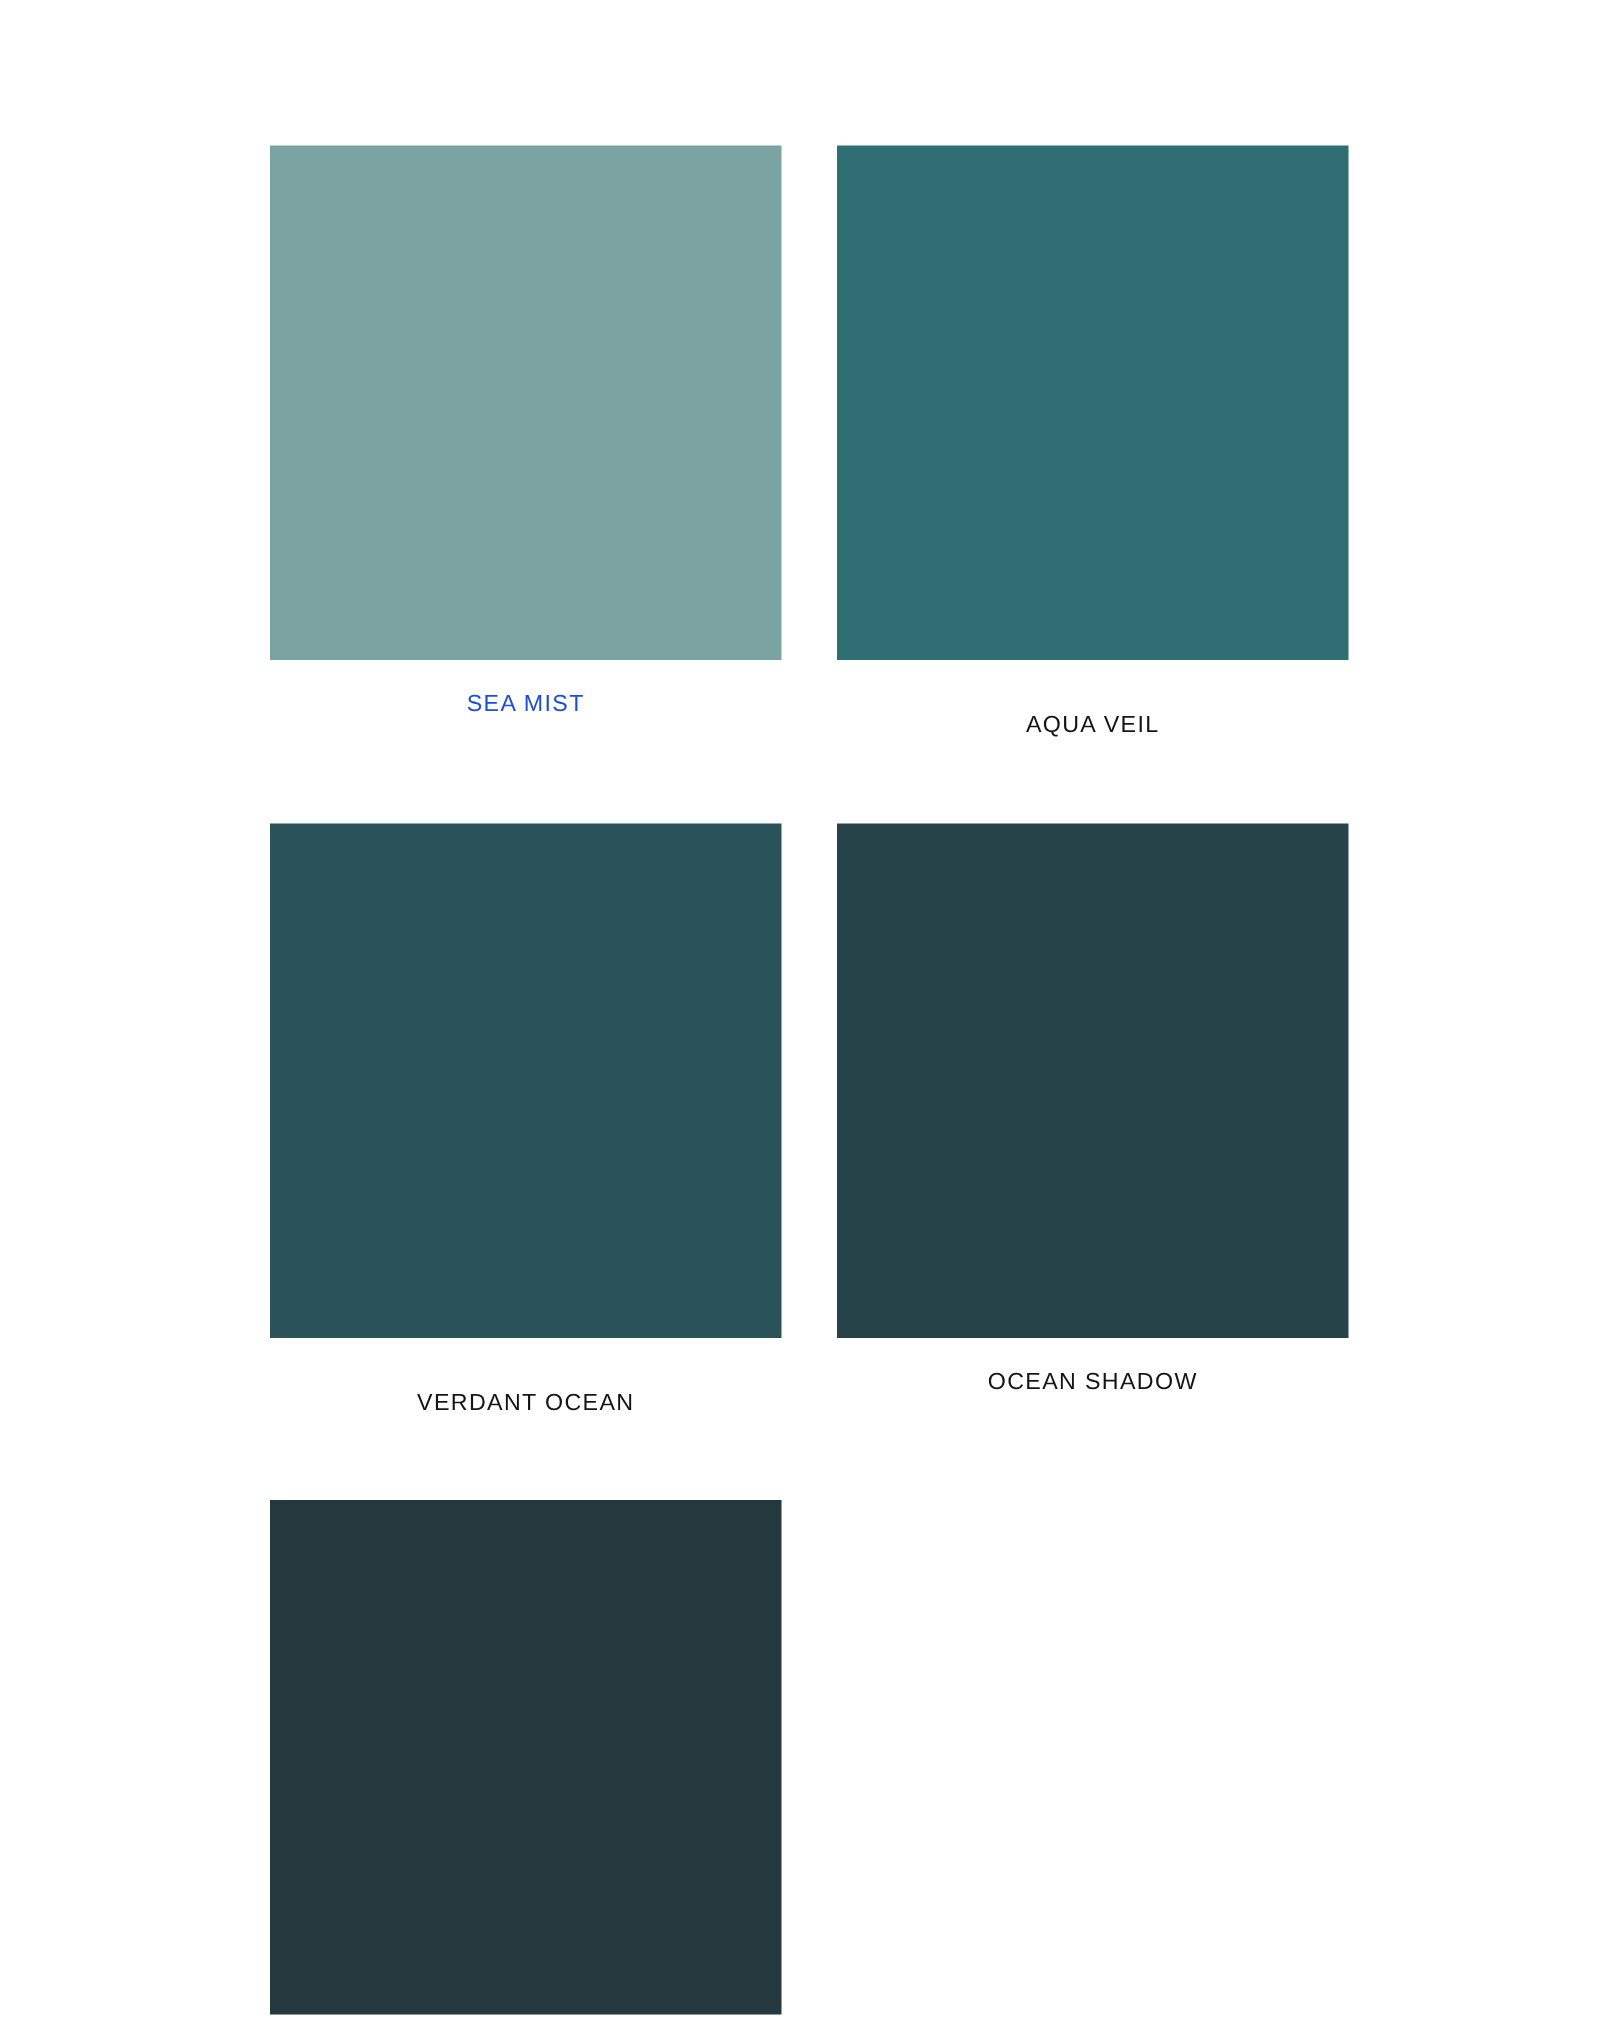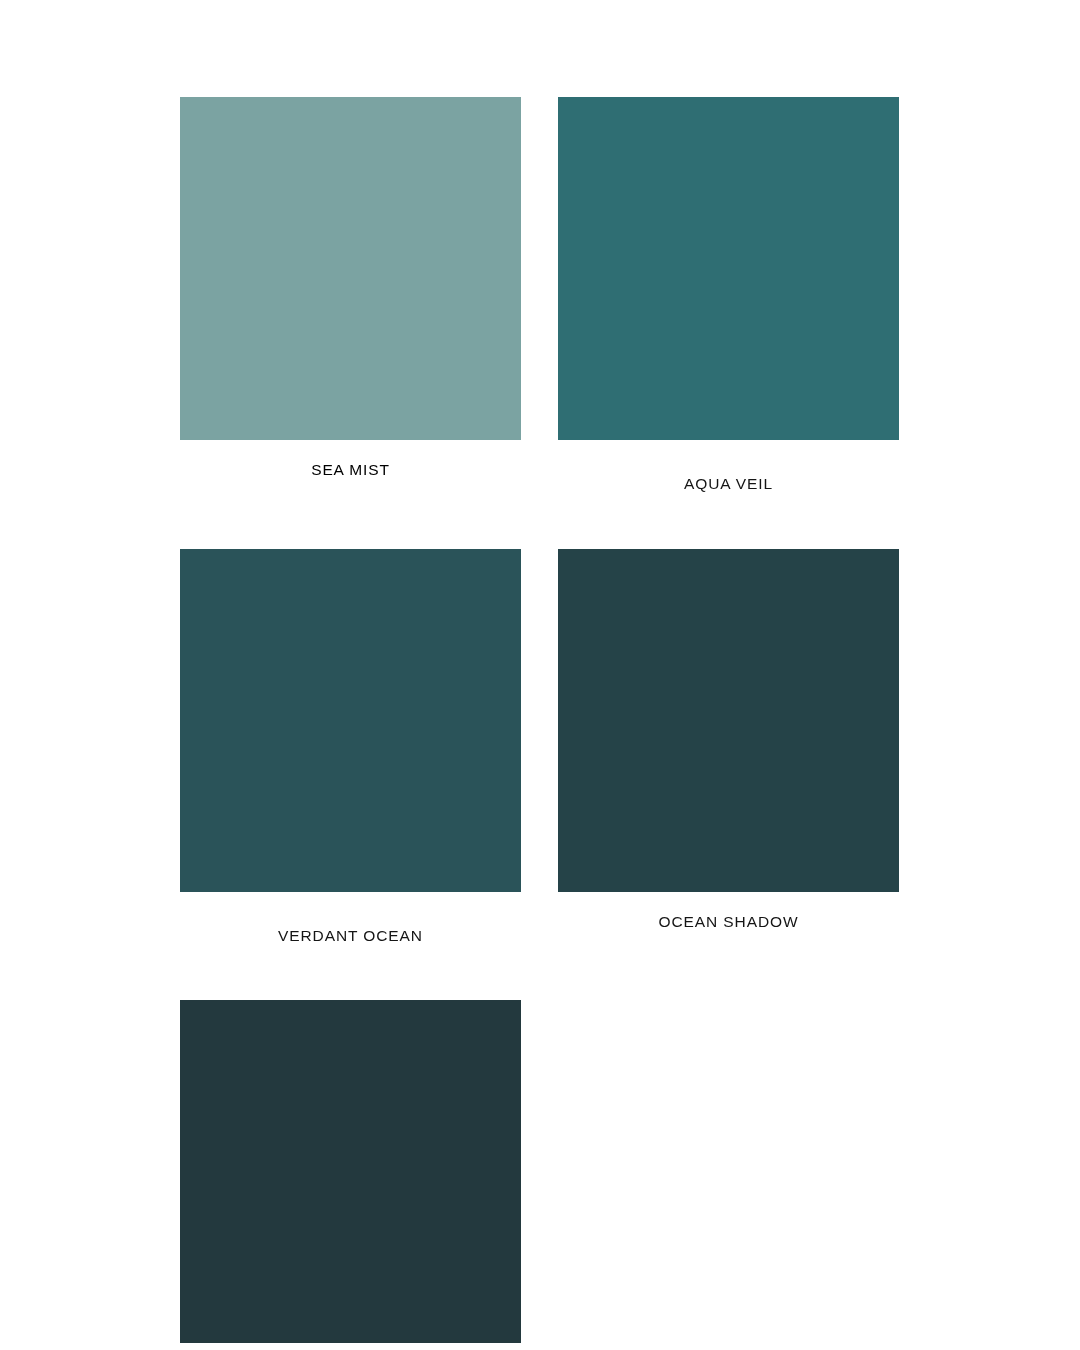--- a/index.html
+++ b/index.html
@@ -67,21 +67,21 @@
 </style>
 </head>
 <body>
 
 <div class="palette-sheet" style="background-color: rgb(255, 255, 255);">
 
   <div class="swatch-grid">
 
     <div class="swatch-cell col-left">
       <span class="swatch-chip" style="background-color: rgb(123, 163, 162);"></span>
-      <span class="swatch-label" style="color: #000000;">SEA MIST</span>
+      <span class="swatch-label" style="color: #1d4ed8;">SEA MIST</span>
     </div>
 
     <div class="swatch-cell col-right">
       <span class="swatch-chip" style="background-color: rgb(47, 110, 115);"></span>
       <span class="swatch-label" style="color: rgb(21, 21, 21);">AQUA VEIL</span>
     </div>
 
 
     <div class="swatch-cell col-right">
       <span class="swatch-chip" style="background-color: rgb(42, 83, 89);"></span>

